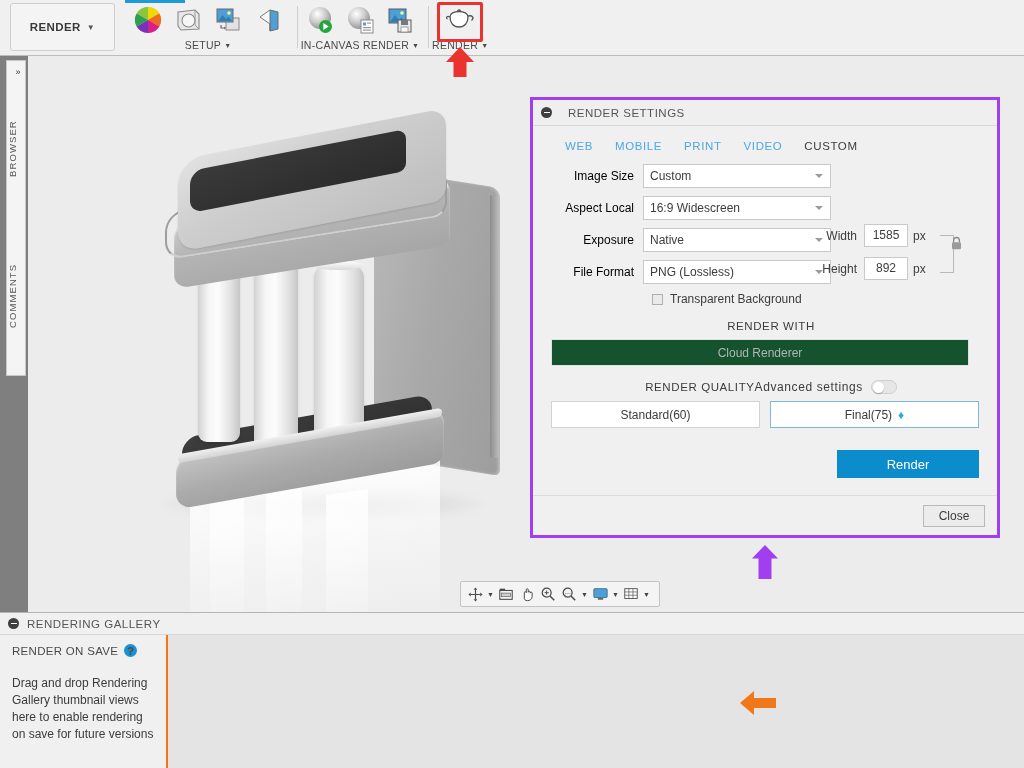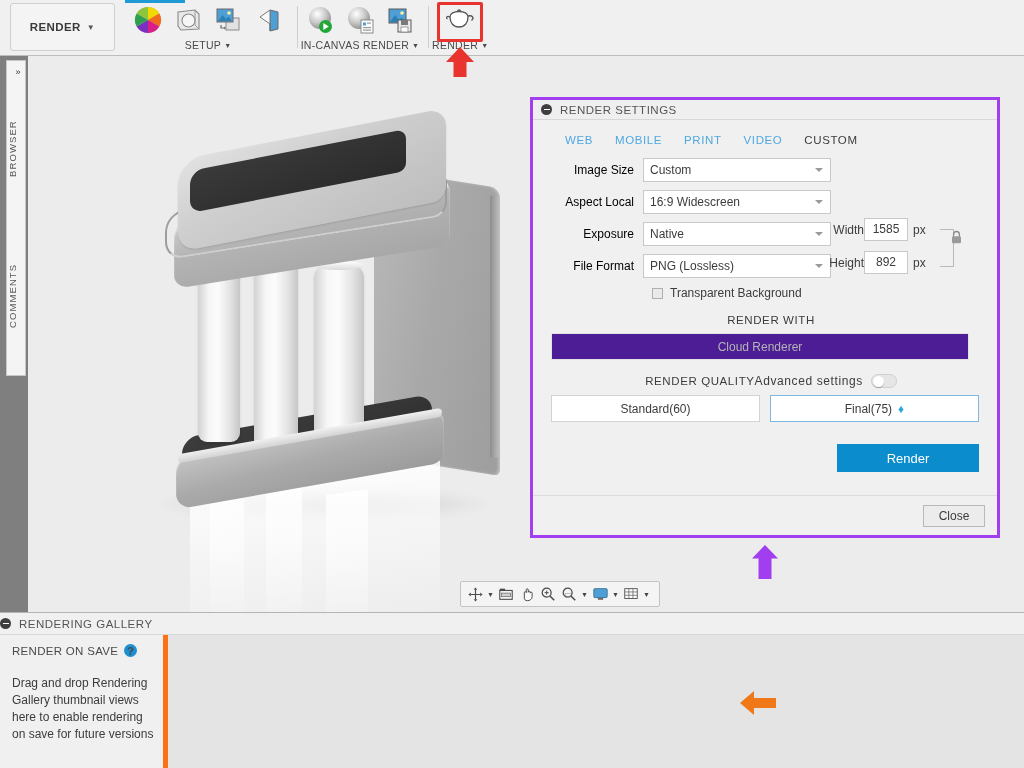--- a/index.html
+++ b/index.html
@@ -191,22 +191,22 @@
   .nbtn { width:20px; height:22px; display:flex; align-items:center; justify-content:center; cursor:pointer; }
   .ncar { font-size:7px; color:#444; cursor:pointer; width:9px; text-align:center; }
 
   
   #dlg {
     position:absolute; left:530px; top:97px; width:470px; height:441px;
     border:3px solid #a13ef0; background:#f0f0f0;
     display:flex; flex-direction:column;
   }
   #dlg-title {
-    height:20px; background:#efefef; border-bottom:1px solid #d8d8d8;
-    display:flex; align-items:center; padding-left:8px; gap:8px;
+    height:26px; background:#efefef; border-bottom:1px solid #d8d8d8;
+    display:flex; align-items:center; padding-left:8px; gap:16px;
   }
   .collapse-dot {
     width:11px; height:11px; border-radius:50%; background:#3f3f3f;
     display:flex; align-items:center; justify-content:center; cursor:pointer;
   }
   .collapse-dot i { display:block; width:6px; height:1.5px; background:#fff; }
   #dlg-title span { font-size:11.5px; color:#555; letter-spacing:.5px; }
   #dlg-body { flex:1; padding:14px 18px 0 18px; background:#f0f0f0; }
 
   #tabs { display:flex; gap:22px; padding:0 0 12px 14px; }
@@ -218,21 +218,21 @@
   .sel {
     width:188px; height:24px; background:#fff; border:1px solid #c9c9c9;
     display:flex; align-items:center; padding:0 6px; font-size:12px; color:#3c3c3c;
     position:relative; cursor:pointer;
   }
   .sel .arrow {
     position:absolute; right:7px; top:50%; transform:translateY(-50%);
     width:0; height:0; border-left:4px solid transparent; border-right:4px solid transparent;
     border-top:4px solid #9a9a9a;
   }
-  .dim-lab { width:44px; text-align:right; font-size:12px; }
+  .dim-lab { width:44px; text-align:right; font-size:12px; padding-right:7px; }
   .dim-in {
     width:44px; height:23px; background:#fff; border:1px solid #c9c9c9;
     font-size:12px; text-align:center; line-height:21px; color:#3c3c3c; cursor:text;
   }
   .px { font-size:12px; color:#3c3c3c; margin-left:5px; }
 
   #dims { position:absolute; right:17px; top:60px; width:142px; }
   #dim-w, #dim-h { display:flex; align-items:center; }
   #dim-w { margin-bottom:10px; }
   #link-bracket {
@@ -251,21 +251,21 @@
   .sec-head {
     font-size:11.5px; letter-spacing:.6px; color:#3c3c3c; margin:14px 0 7px 12px;
     display:flex; align-items:center; justify-content:center;
   }
   .seg { display:flex; width:100%; height:27px; }
   .seg-btn {
     flex:1; display:flex; align-items:center; justify-content:center;
     font-size:12px; background:#fff; border:1px solid #d3d3d3; cursor:pointer;
   }
   .seg-btn.sel-on { border:1px solid #7fb8de; }
-  .seg-btn.disabled { color:#b4b4b4; background:#4c1d95; border-color:#e2e2e2; cursor:default; }
+  .seg-btn.disabled { color:#b4b4b4; background:#14532d; border-color:#e2e2e2; cursor:default; }
   .seg-gap { width:10px; }
   .gem { margin-left:6px; }
 
   .toggle {
     width:26px; height:14px; border-radius:8px; background:#e6e6e6;
     border:1px solid #d0d0d0; position:relative; cursor:pointer; margin-left:8px;
   }
   .toggle i {
     position:absolute; left:1px; top:1px; width:11px; height:11px;
     border-radius:50%; background:#fff; box-shadow:0 1px 1px rgba(0,0,0,.25);
@@ -286,27 +286,27 @@
     width:62px; height:22px; background:#ececec; border:1px solid #b9b9b9;
     font-size:12px; display:flex; align-items:center; justify-content:center; cursor:pointer;
   }
 
   
   #gallery {
     position:absolute; left:0; top:612px; width:1024px; height:156px;
     background:#f0f0f0; border-top:1px solid #b4b4b4;
   }
   #gal-title {
-    height:22px; display:flex; align-items:center; gap:8px; 
+    height:22px; display:flex; align-items:center; gap:8px; padding-left:8px;
     border-bottom:1px solid #d8d8d8;
   }
   #gal-title span { font-size:11.5px; color:#555; letter-spacing:.5px; }
   #gal-left {
     position:absolute; left:0; top:22px; width:168px; height:134px;
-    background:#f0f0f0; border-right:5px solid #f97316; padding:9px 12px;
+    background:#f0f0f0; border-right:2px solid #f97316; padding:9px 12px;
   }
   #ros-row { display:flex; align-items:center; gap:6px; }
   #ros-row span { font-size:11.5px; color:#4a4a4a; letter-spacing:.3px; }
   .help-ic {
     width:13px; height:13px; border-radius:50%; background:#1e8fd1; color:#fff;
     font-size:9px; font-weight:bold; display:flex; align-items:center; justify-content:center;
     cursor:pointer;
   }
   #ros-text { margin-top:18px; font-size:12px; line-height:17px; color:#3c3c3c; width:144px; }
   #gal-strip {

